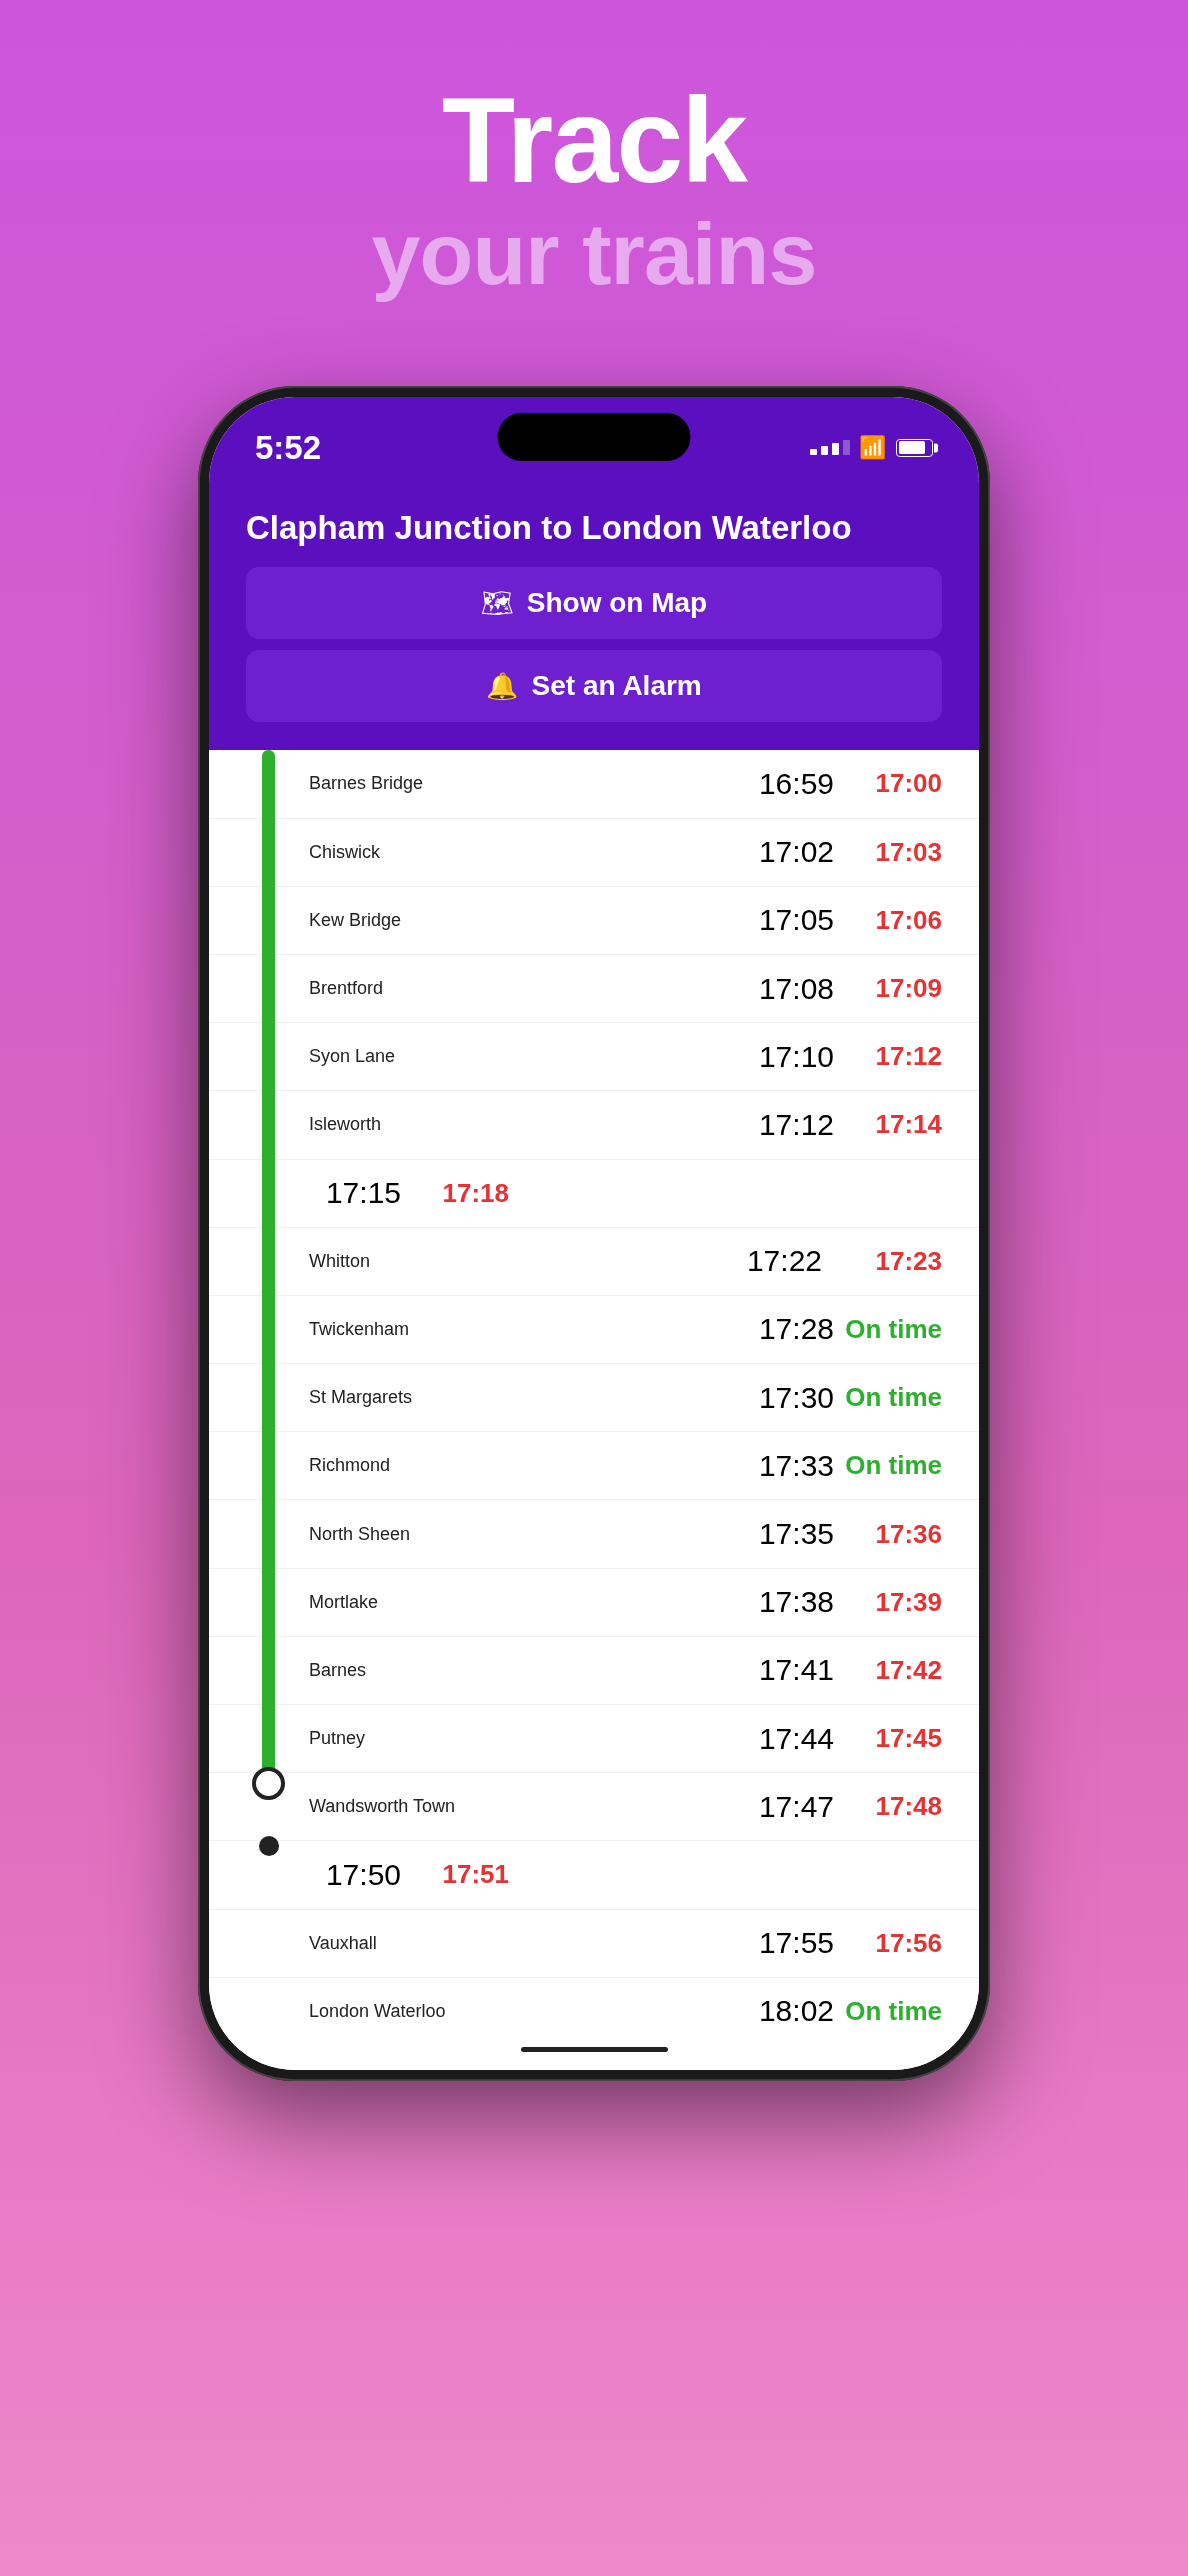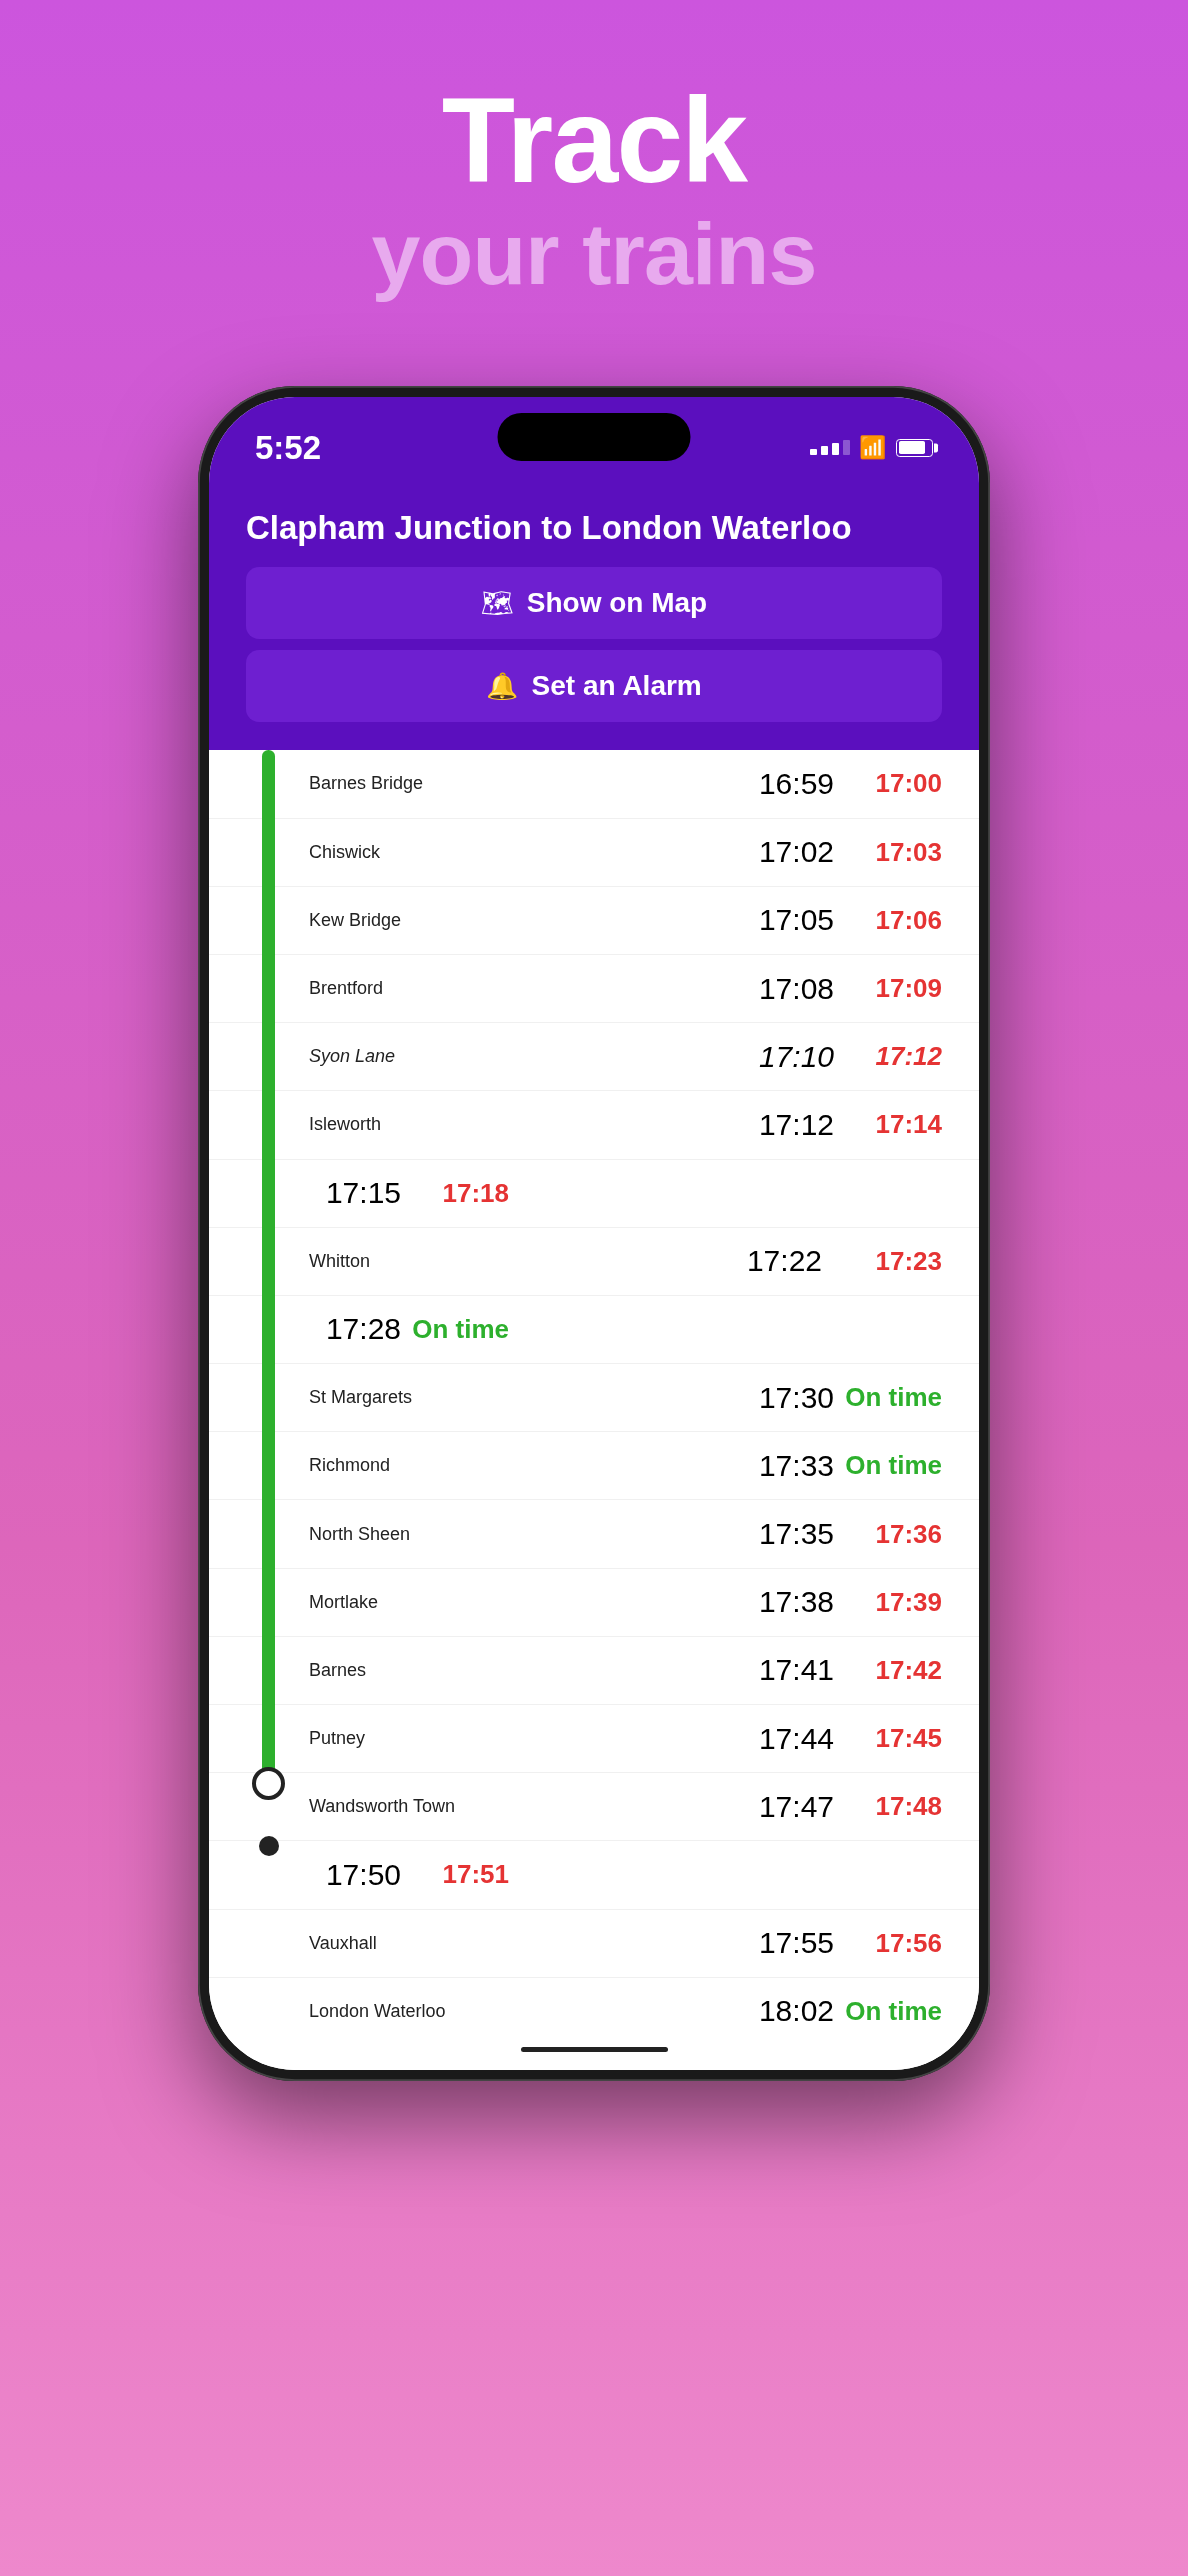--- a/index.html
+++ b/index.html
@@ -334,40 +334,41 @@
           <div class="station-row" style="padding-left: 100px; position: relative;">
             <span class="station-name">Kew Bridge</span>
             <span class="station-scheduled">17:05</span>
             <span class="station-actual late">17:06</span>
           </div>
           <div class="station-row" style="padding-left: 100px; position: relative;">
             <span class="station-name">Brentford</span>
             <span class="station-scheduled">17:08</span>
             <span class="station-actual late">17:09</span>
           </div>
-          <div class="station-row" style="padding-left: 100px; position: relative; font-style: italic;">
+          <div class="station-row" style="padding-left: 100px; position: relative;">
             <span class="station-name">Syon Lane</span>
             <span class="station-scheduled">17:10</span>
             <span class="station-actual late">17:12</span>
           </div>
           <div class="station-row" style="padding-left: 100px; position: relative;">
             <span class="station-name">Isleworth</span>
             <span class="station-scheduled">17:12</span>
             <span class="station-actual late">17:14</span>
           </div>
           <div class="station-row" style="padding-left: 100px; position: relative;">
             <span class="station-scheduled">17:15</span>
             <span class="station-actual late">17:18</span>
           </div>
           <div class="station-row" style="padding-left: 100px; position: relative; gap: 12px;">
             <span class="station-name">Whitton</span>
             <span class="station-scheduled">17:22</span>
             <span class="station-actual late">17:23</span>
           </div>
           <div class="station-row" style="padding-left: 100px; position: relative;">
+            <span class="station-name">Twickenham</span>
             <span class="station-scheduled">17:28</span>
             <span class="station-actual on-time">On time</span>
           </div>
           <div class="station-row" style="padding-left: 100px; position: relative;">
             <span class="station-name">St Margarets</span>
             <span class="station-scheduled">17:30</span>
             <span class="station-actual on-time">On time</span>
           </div>
           <div class="station-row" style="padding-left: 100px; position: relative;">
             <span class="station-name">Richmond</span>

